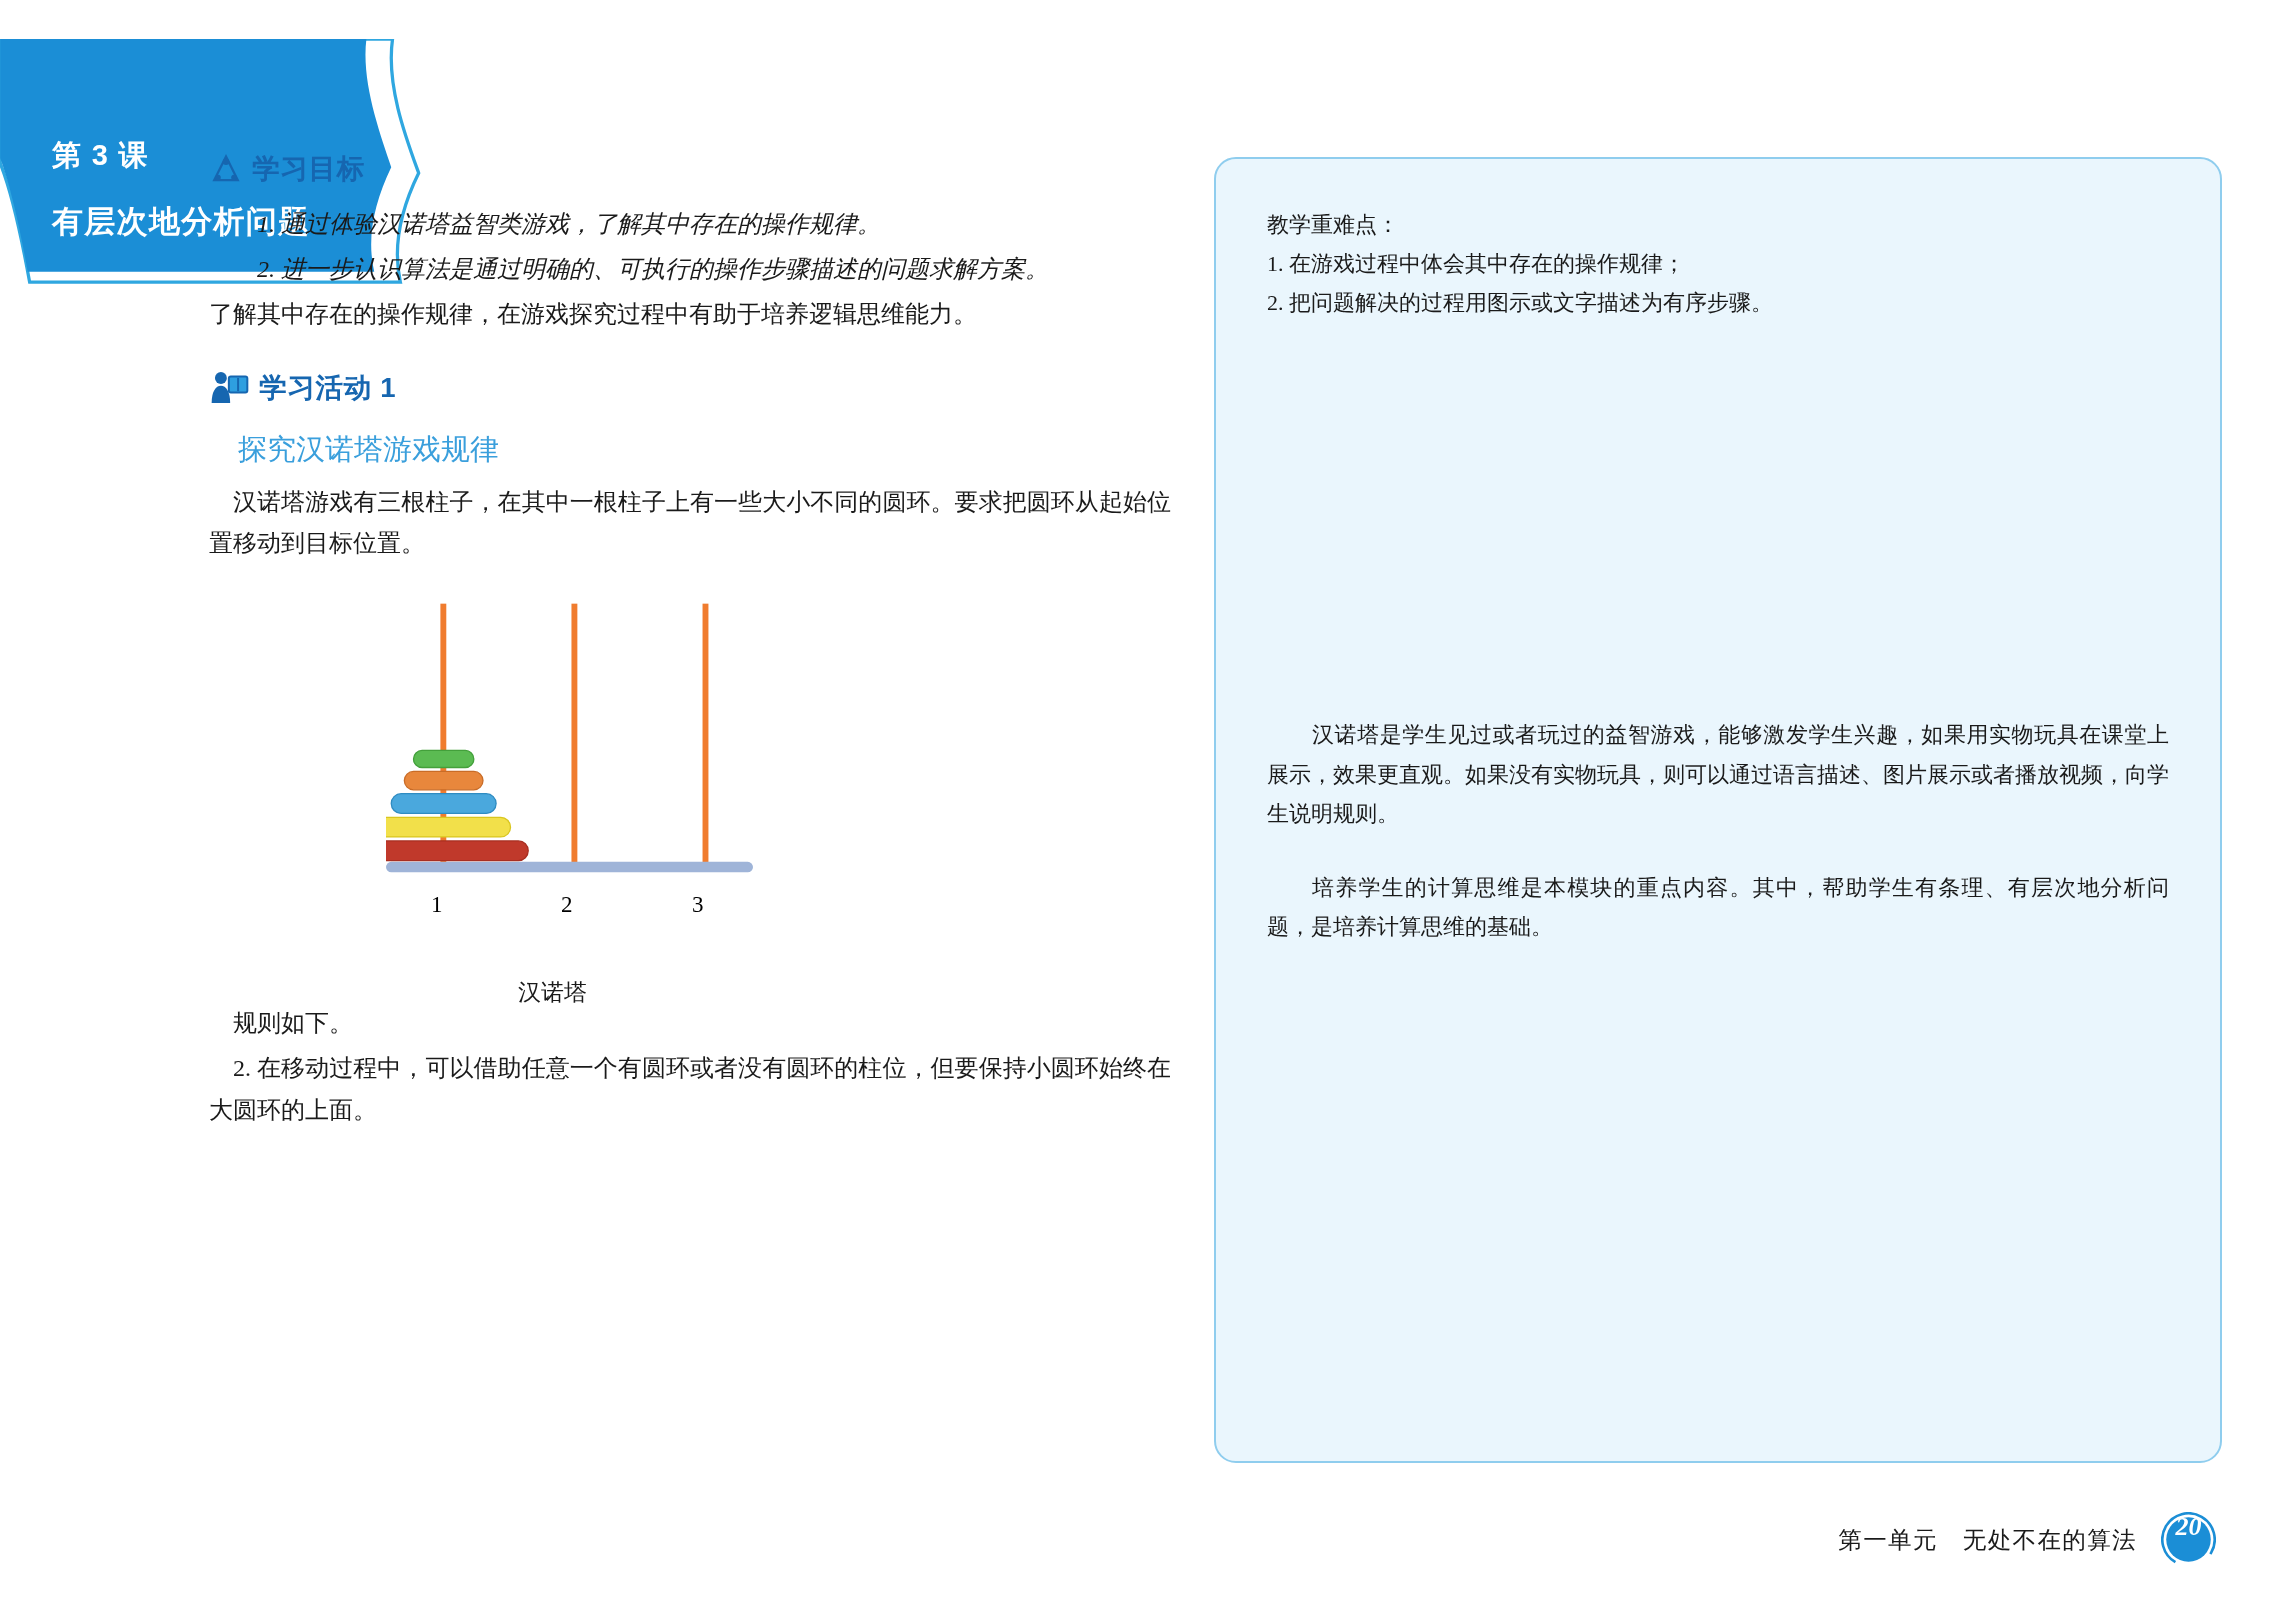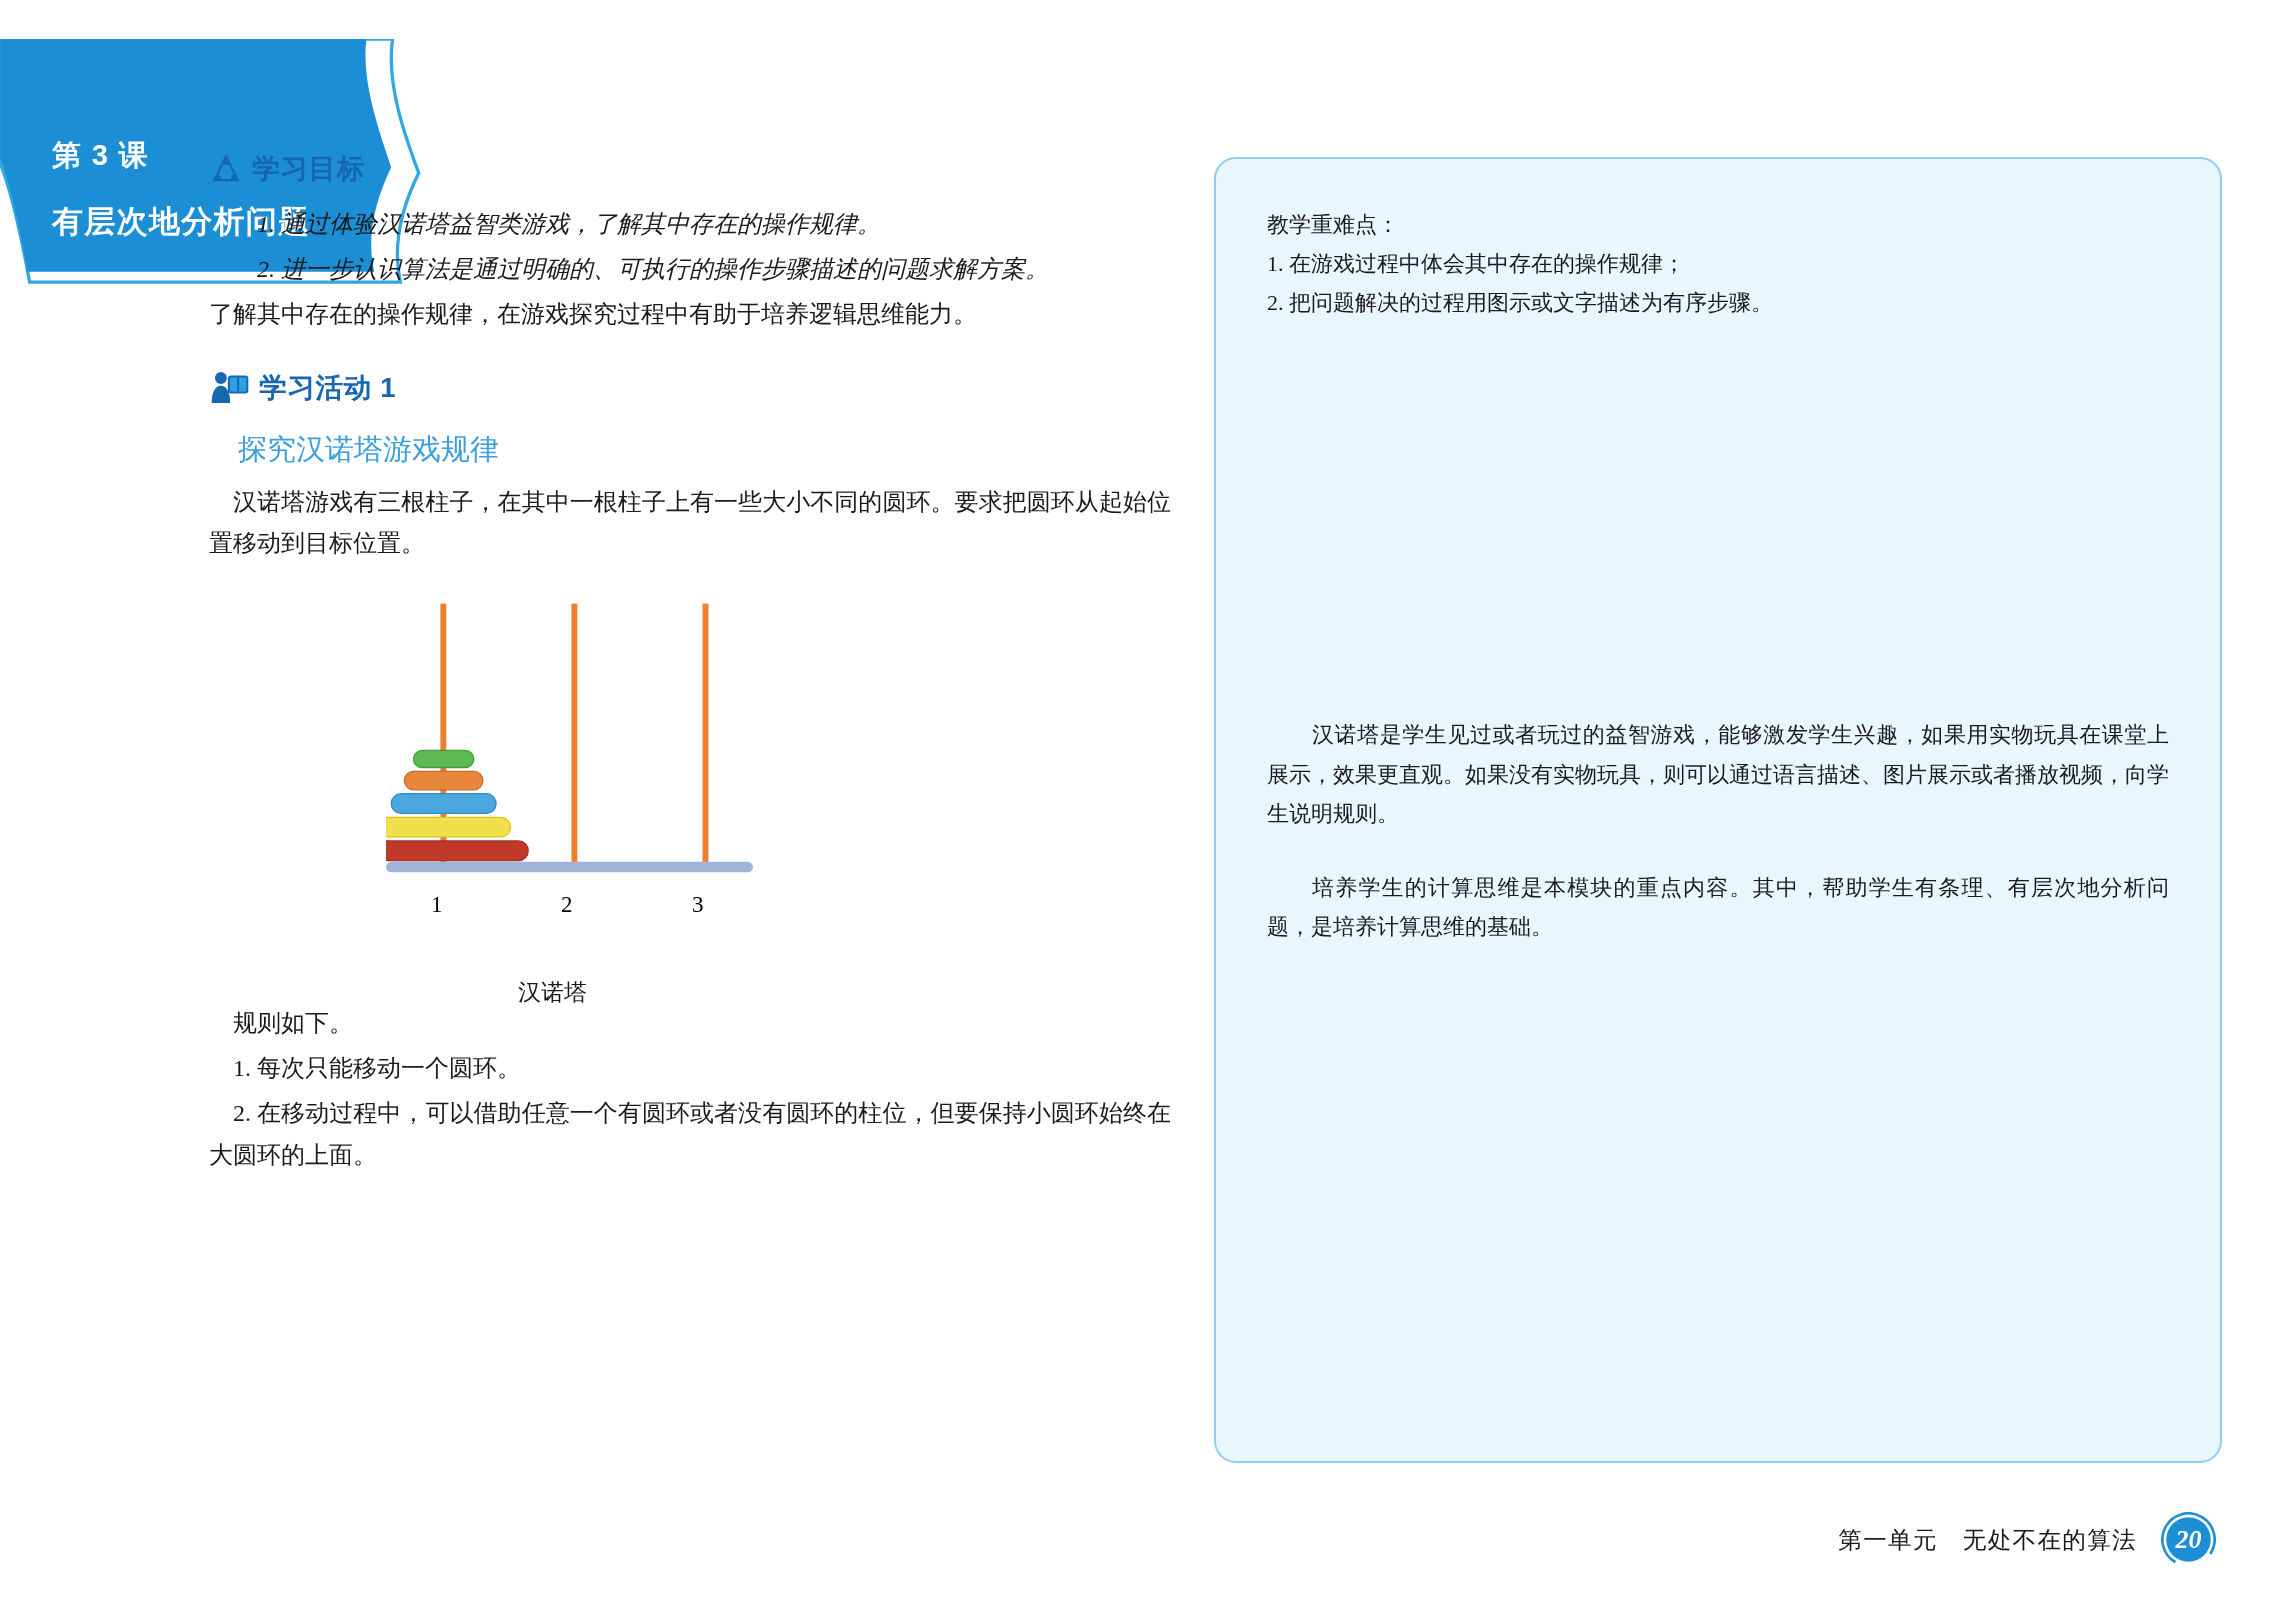--- a/index.html
+++ b/index.html
@@ -147,21 +147,21 @@
   #footer-text {
     font-size: 23.6px;
     color: #1a1a1a;
     letter-spacing: 1.3px;
   }
   #page-badge {
     position: relative;
     width: 55px;
     height: 55px;
     display: flex;
-    align-items: center;
+    align-items: flex-start;
     justify-content: center;
   }
   #page-badge .num {
     position: relative;
     z-index: 2;
     color: #ffffff;
     font-family: "Liberation Serif", serif;
     font-style: italic;
     font-weight: bold;
     font-size: 26px;
@@ -228,21 +228,20 @@
     </svg>
     <div style="position:absolute;left:177px;top:308px;width:367px;">
       <span style="position:absolute;left:45px;font-size:23px;">1</span>
       <span style="position:absolute;left:175px;font-size:23px;">2</span>
       <span style="position:absolute;left:306px;font-size:23px;">3</span>
     </div>
     <div class="fig-caption">汉诺塔</div>
   </div>
 
   <p class="body indent1" style="margin-top:-26px;">规则如下。</p>
-  <p class="body indent1">1. 每次只能移动一个圆环。</p>
   <p class="body indent1">2. 在移动过程中，可以借助任意一个有圆环或者没有圆环的柱位，但要保持小圆环始终在大圆环的上面。</p>
 </div>
 
 <div id="note-box">
   <p>教学重难点：</p>
   <p>1. 在游戏过程中体会其中存在的操作规律；</p>
   <p>2. 把问题解决的过程用图示或文字描述为有序步骤。</p>
 
   <p class="nb-ind nb-space-lg">汉诺塔是学生见过或者玩过的益智游戏，能够激发学生兴趣，如果用实物玩具在课堂上展示，效果更直观。如果没有实物玩具，则可以通过语言描述、图片展示或者播放视频，向学生说明规则。</p>
   <p class="nb-ind nb-space-md">培养学生的计算思维是本模块的重点内容。其中，帮助学生有条理、有层次地分析问题，是培养计算思维的基础。</p>

